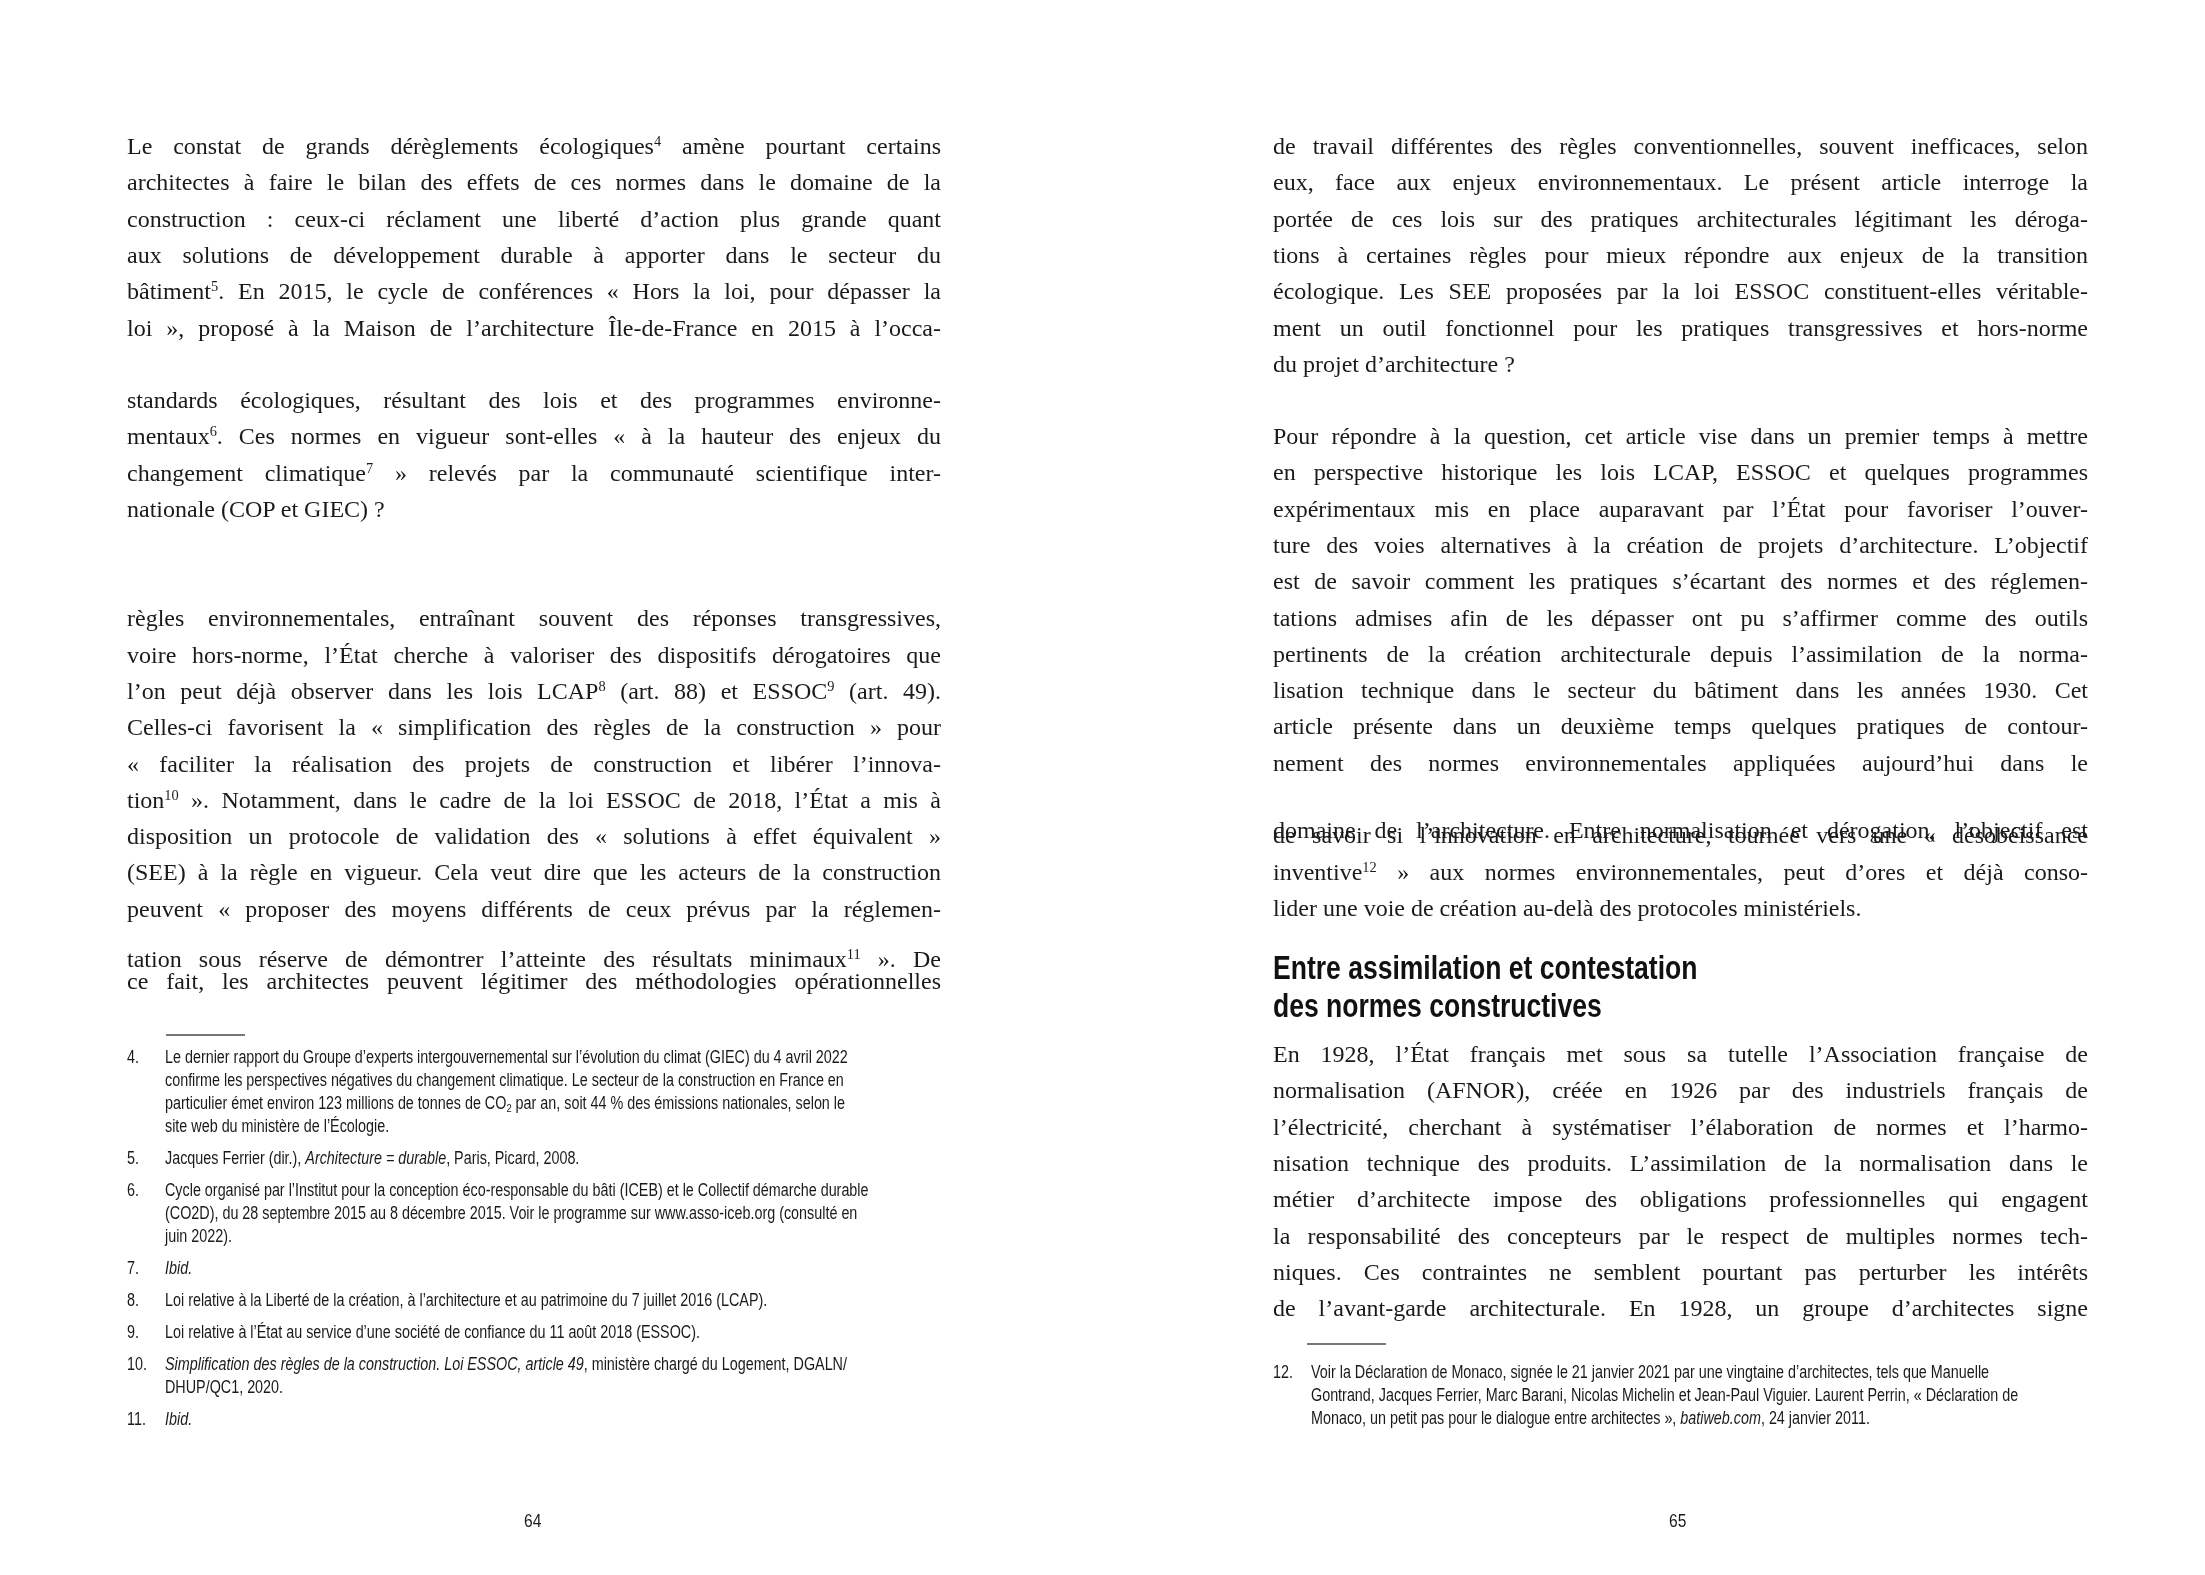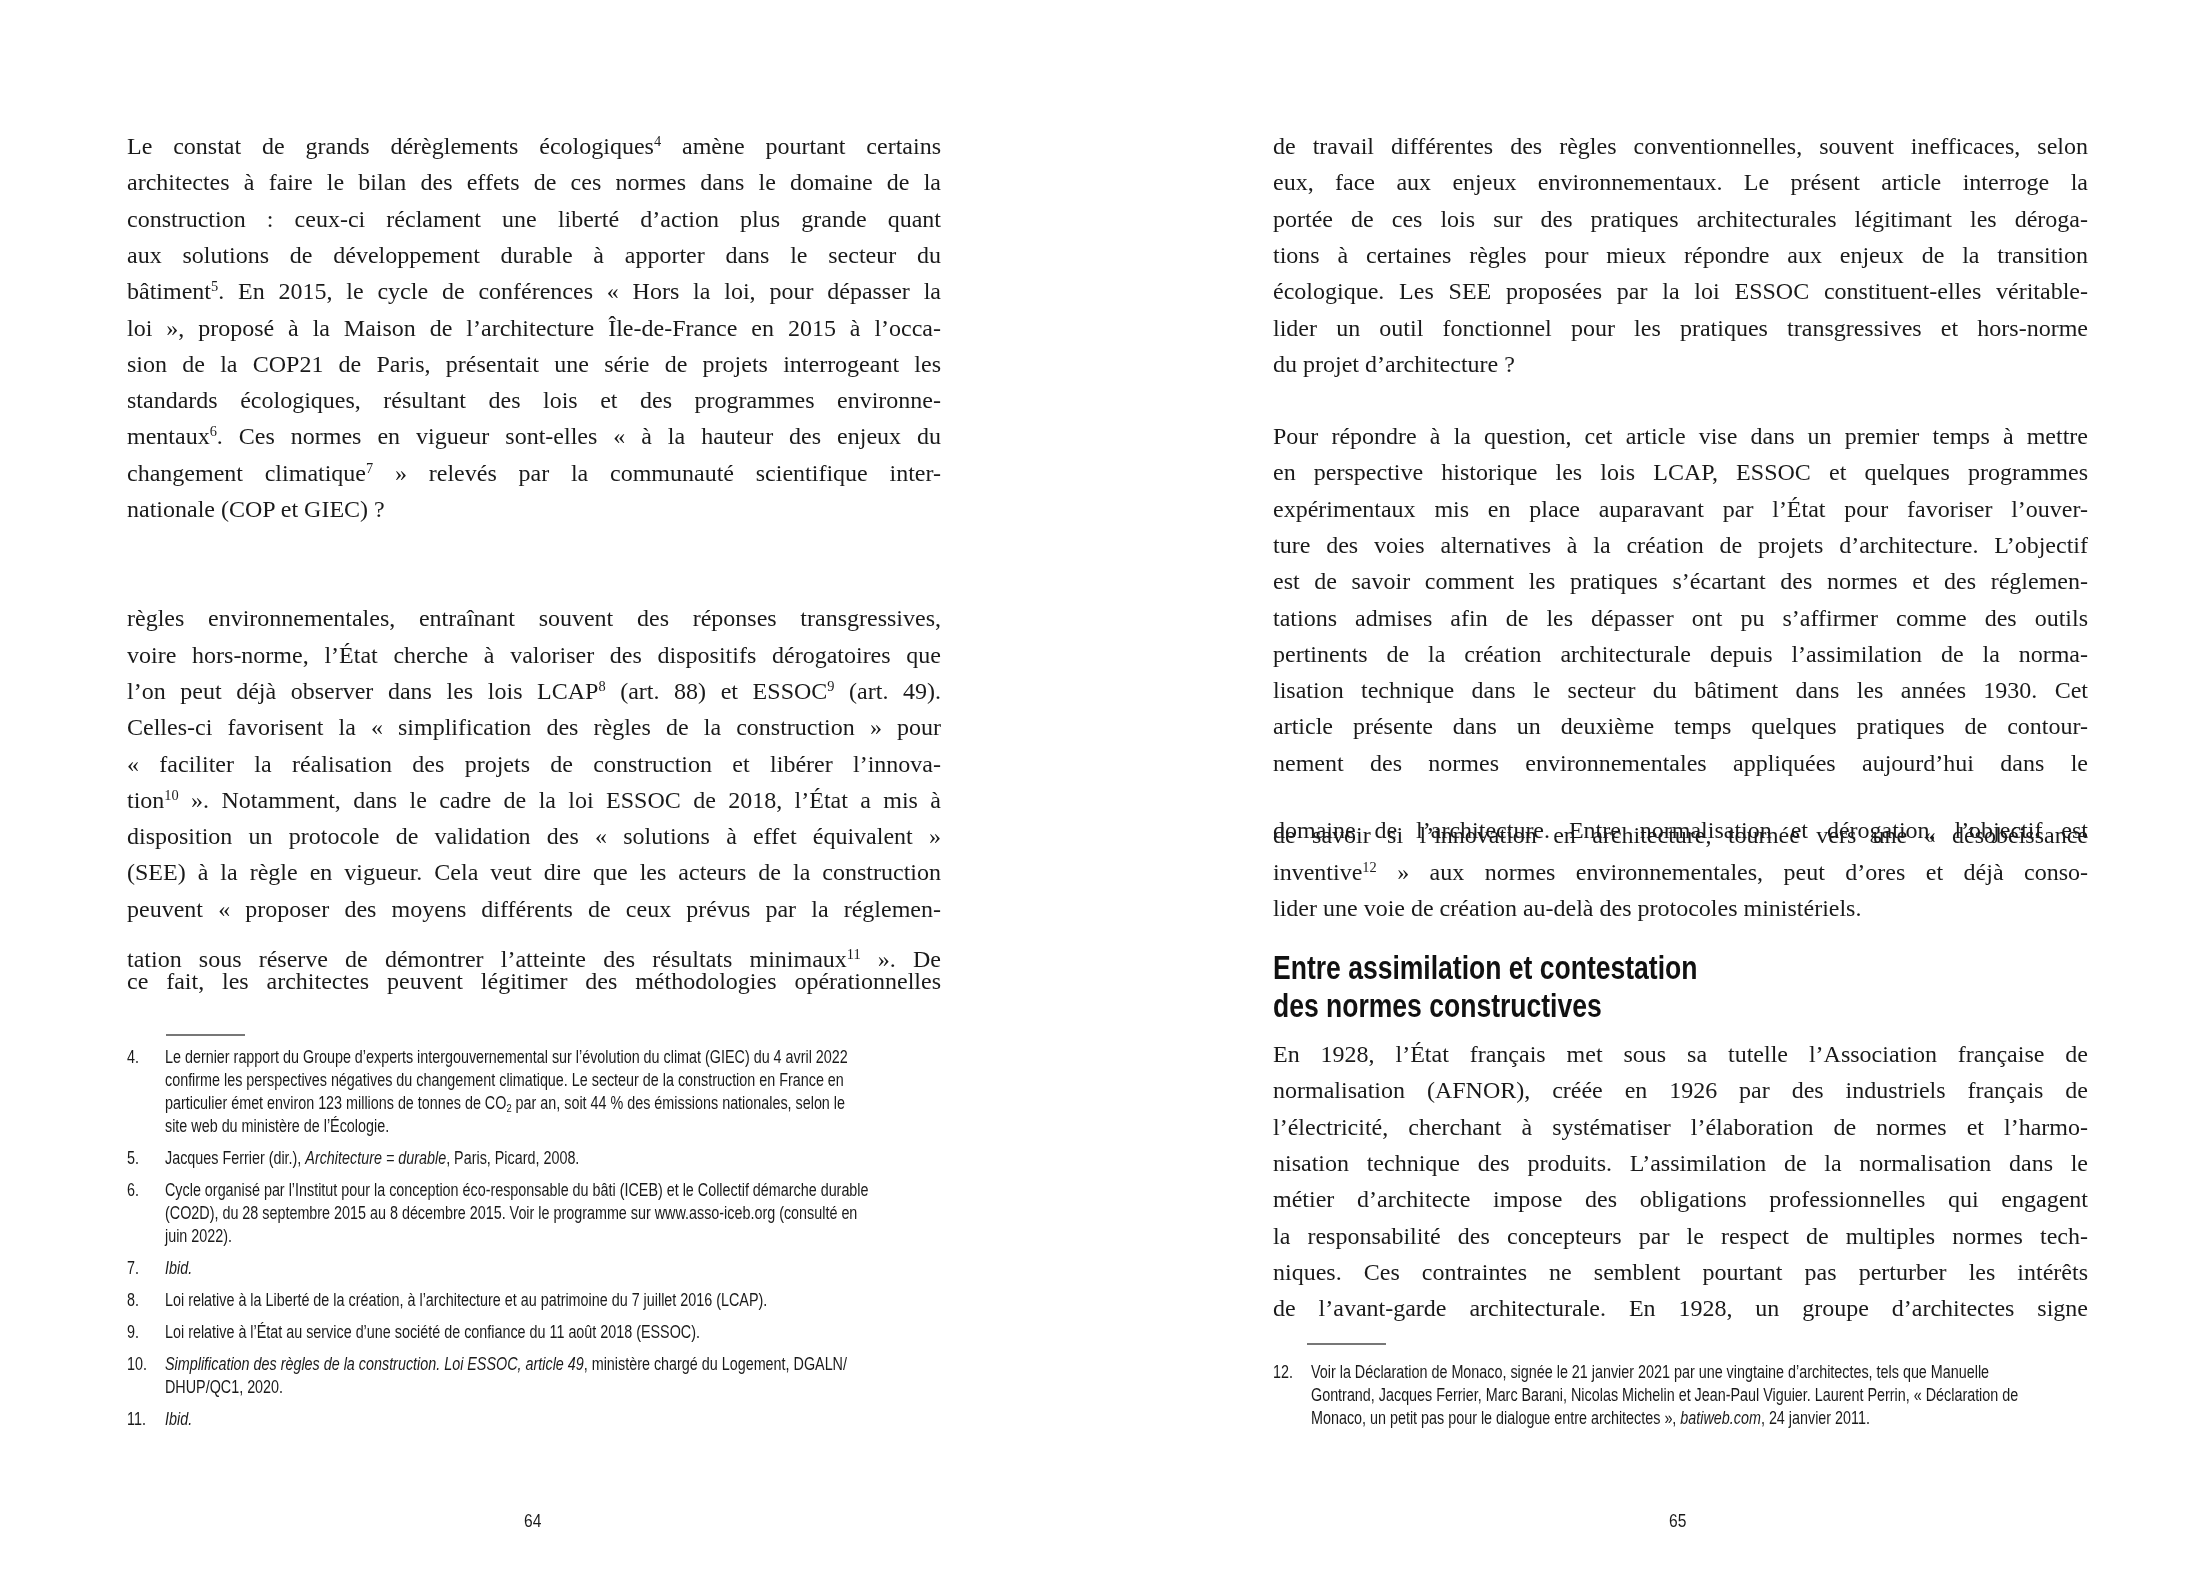--- a/index.html
+++ b/index.html
@@ -39,21 +39,20 @@
 </head>
 <body>
 
 <div class="page" id="page-left">
     <div class="body-line" style="left: 127px; top: 128px; width: 814px; white-space: normal;">Le constat de grands dérèglements écologiques<sup>4</sup> amène pourtant certains</div>
     <div class="body-line" style="left: 127px; top: 164.3px; width: 814px; white-space: normal;">architectes à faire le bilan des effets de ces normes dans le domaine de la</div>
     <div class="body-line" style="left: 127px; top: 200.6px; width: 814px; white-space: normal;">construction : ceux-ci réclament une liberté d’action plus grande quant</div>
     <div class="body-line" style="left: 127px; top: 236.9px; width: 814px; white-space: normal;">aux solutions de développement durable à apporter dans le secteur du</div>
     <div class="body-line" style="left: 127px; top: 273.2px; width: 814px; white-space: normal;">bâtiment<sup>5</sup>. En 2015, le cycle de conférences « Hors la loi, pour dépasser la</div>
     <div class="body-line" style="left: 127px; top: 309.5px; width: 814px; white-space: normal;">loi », proposé à la Maison de l’architecture Île-de-France en 2015 à l’occa-</div>
-    <div class="body-line" style="left: 127px; top: 345.8px; width: 814px; white-space: normal;">sion de la COP21 de Paris, présentait une série de projets interrogeant les</div>
     <div class="body-line" style="left: 127px; top: 382.1px; width: 814px; white-space: normal;">standards écologiques, résultant des lois et des programmes environne-</div>
     <div class="body-line" style="left: 127px; top: 418.4px; width: 814px; white-space: normal;">mentaux<sup>6</sup>. Ces normes en vigueur sont-elles « à la hauteur des enjeux du</div>
     <div class="body-line" style="left: 127px; top: 454.7px; width: 814px; white-space: normal;">changement climatique<sup>7</sup> » relevés par la communauté scientifique inter-</div>
     <div class="body-line last" style="left: 127px; top: 491px; width: 814px; white-space: normal;">nationale (COP et GIEC) ?</div>
     <div class="body-line" style="left: 127px; top: 600.3px; width: 814px; white-space: normal;">règles environnementales, entraînant souvent des réponses transgressives,</div>
     <div class="body-line" style="left: 127px; top: 636.6px; width: 814px; white-space: normal;">voire hors-norme, l’État cherche à valoriser des dispositifs dérogatoires que</div>
     <div class="body-line" style="left: 127px; top: 672.9px; width: 814px; white-space: normal;">l’on peut déjà observer dans les lois LCAP<sup>8</sup> (art. 88) et ESSOC<sup>9</sup> (art. 49).</div>
     <div class="body-line" style="left: 127px; top: 709.2px; width: 814px; white-space: normal;">Celles-ci favorisent la « simplification des règles de la construction » pour</div>
     <div class="body-line" style="left: 127px; top: 745.5px; width: 814px; white-space: normal;">« faciliter la réalisation des projets de construction et libérer l’innova-</div>
     <div class="body-line" style="left: 127px; top: 781.8px; width: 814px; white-space: normal;">tion<sup>10</sup> ». Notamment, dans le cadre de la loi ESSOC de 2018, l’État a mis à</div>
@@ -86,21 +85,21 @@
     <div class="fn-num" style="left: 127px; top: 1408px;">11.</div>
     <div class="fn-line" style="left: 165px; top: 1408px;"><i>Ibid.</i></div>
     <div class="page-num" style="left: 524px; top: 1510px;">64</div>
   </div>
 <div class="page" id="page-right">
     <div class="body-line" style="left: 171px; top: 128px; width: 815px; white-space: normal;">de travail différentes des règles conventionnelles, souvent inefficaces, selon</div>
     <div class="body-line" style="left: 171px; top: 200.6px; width: 815px; white-space: normal;">portée de ces lois sur des pratiques architecturales légitimant les déroga-</div>
     <div class="body-line" style="left: 171px; top: 164.3px; width: 815px; white-space: normal;">eux, face aux enjeux environnementaux. Le présent article interroge la</div>
     <div class="body-line" style="left: 171px; top: 236.9px; width: 815px; white-space: normal;">tions à certaines règles pour mieux répondre aux enjeux de la transition</div>
     <div class="body-line" style="left: 171px; top: 273.2px; width: 815px; white-space: normal;">écologique. Les SEE proposées par la loi ESSOC constituent-elles véritable-</div>
-    <div class="body-line" style="left: 171px; top: 309.5px; width: 815px; white-space: normal;">lider un outil fonctionnel pour les pratiques transgressives et hors-norme</div>
+    <div class="body-line" style="left: 171px; top: 309.5px; width: 815px; white-space: normal;">ment un outil fonctionnel pour les pratiques transgressives et hors-norme</div>
     <div class="body-line last" style="left: 171px; top: 345.8px; width: 815px; white-space: normal;">du projet d’architecture ?</div>
     <div class="body-line" style="left: 171px; top: 418px; width: 815px; white-space: normal;">Pour répondre à la question, cet article vise dans un premier temps à mettre</div>
     <div class="body-line" style="left: 171px; top: 454.3px; width: 815px; white-space: normal;">en perspective historique les lois LCAP, ESSOC et quelques programmes</div>
     <div class="body-line" style="left: 171px; top: 490.6px; width: 815px; white-space: normal;">expérimentaux mis en place auparavant par l’État pour favoriser l’ouver-</div>
     <div class="body-line" style="left: 171px; top: 526.9px; width: 815px; white-space: normal;">ture des voies alternatives à la création de projets d’architecture. L’objectif</div>
     <div class="body-line" style="left: 171px; top: 563.2px; width: 815px; white-space: normal;">est de savoir comment les pratiques s’écartant des normes et des réglemen-</div>
     <div class="body-line" style="left: 171px; top: 599.5px; width: 815px; white-space: normal;">tations admises afin de les dépasser ont pu s’affirmer comme des outils</div>
     <div class="body-line" style="left: 171px; top: 635.8px; width: 815px; white-space: normal;">pertinents de la création architecturale depuis l’assimilation de la norma-</div>
     <div class="body-line" style="left: 171px; top: 672.1px; width: 815px; white-space: normal;">lisation technique dans le secteur du bâtiment dans les années 1930. Cet</div>
     <div class="body-line" style="left: 171px; top: 708.4px; width: 815px; white-space: normal;">article présente dans un deuxième temps quelques pratiques de contour-</div>

